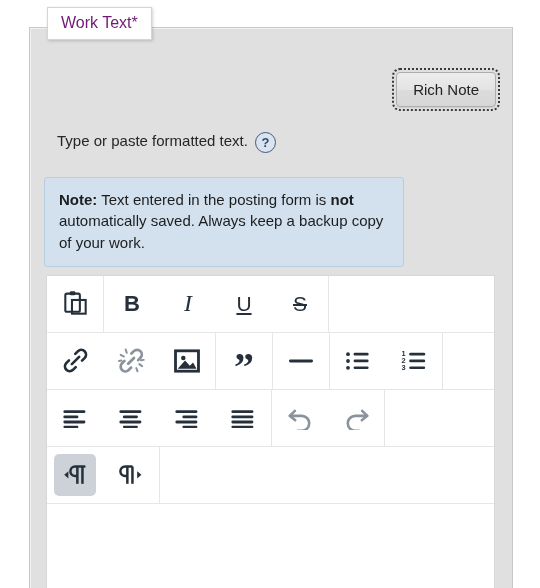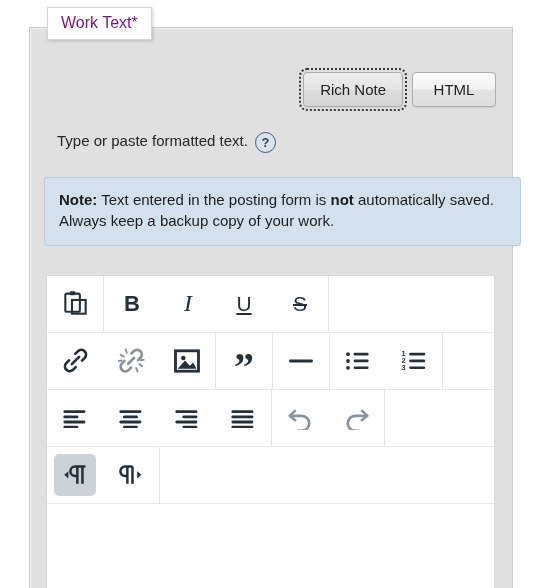--- a/index.html
+++ b/index.html
@@ -102,21 +102,21 @@
     line-height: 1;
     cursor: pointer;
     box-sizing: border-box;
   }
 
   
   .note-box {
     position: absolute;
     left: 14px;
     top: 149px;
-    width: 477px;
+    width: 360px;
     background: #d3e1ef;
     border: 1px solid #b8cde0;
     border-radius: 3px;
     padding: 11px 14px 13px 14px;
     box-sizing: border-box;
     font-size: 15px;
     line-height: 1.42;
     color: #1d1d1d;
   }
   .note-box b { font-weight: bold; }
@@ -190,21 +190,20 @@
   .t-strike { text-decoration: line-through; font-size: 21px; color:#25303b; font-family:"Liberation Sans",sans-serif;}
   .t-quote  { font-family: "Liberation Serif", serif; font-size: 40px; color:#25303b; line-height: 0.4; padding-top: 12px; font-weight: bold;}
 </style>
 </head>
 <body>
 
 <div class="panel">
 
   <div class="mode-row">
     <div class="mode-btn active">Rich Note</div>
-    <div class="mode-btn">HTML</div>
   </div>
 
   <div class="helper-row">
     <span class="helper-text">Type or paste formatted text.</span>
     <span class="help-icon">?</span>
   </div>
 
   <div class="note-box">
     <b>Note:</b><span> Text entered in the posting form is </span><b>not</b><span> automatically saved. Always keep a backup copy of your work.</span>
   </div>

